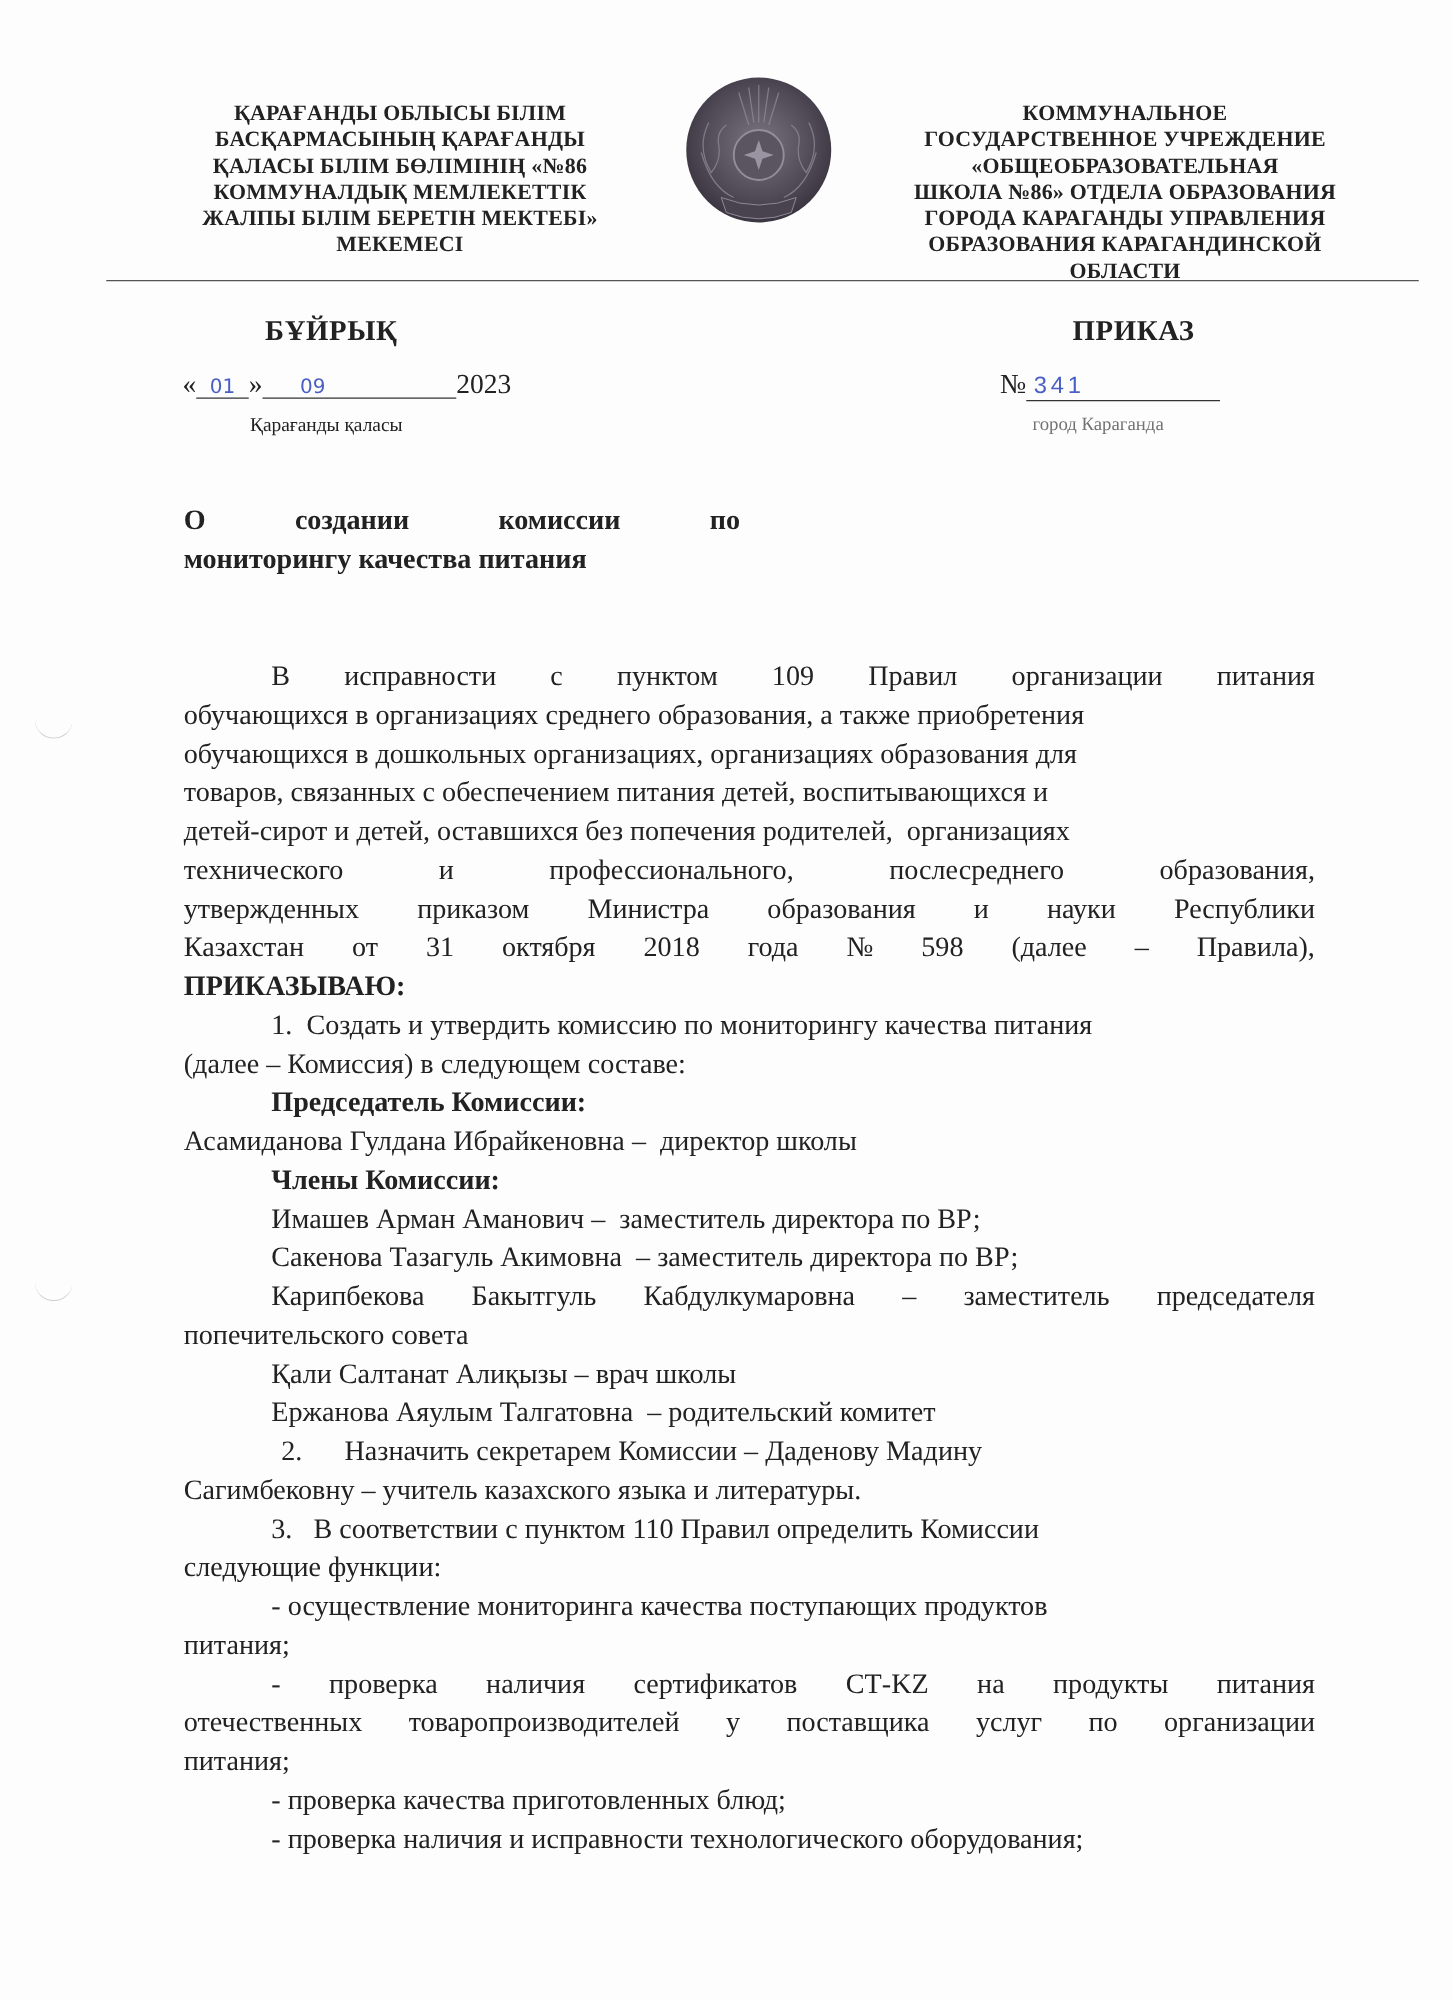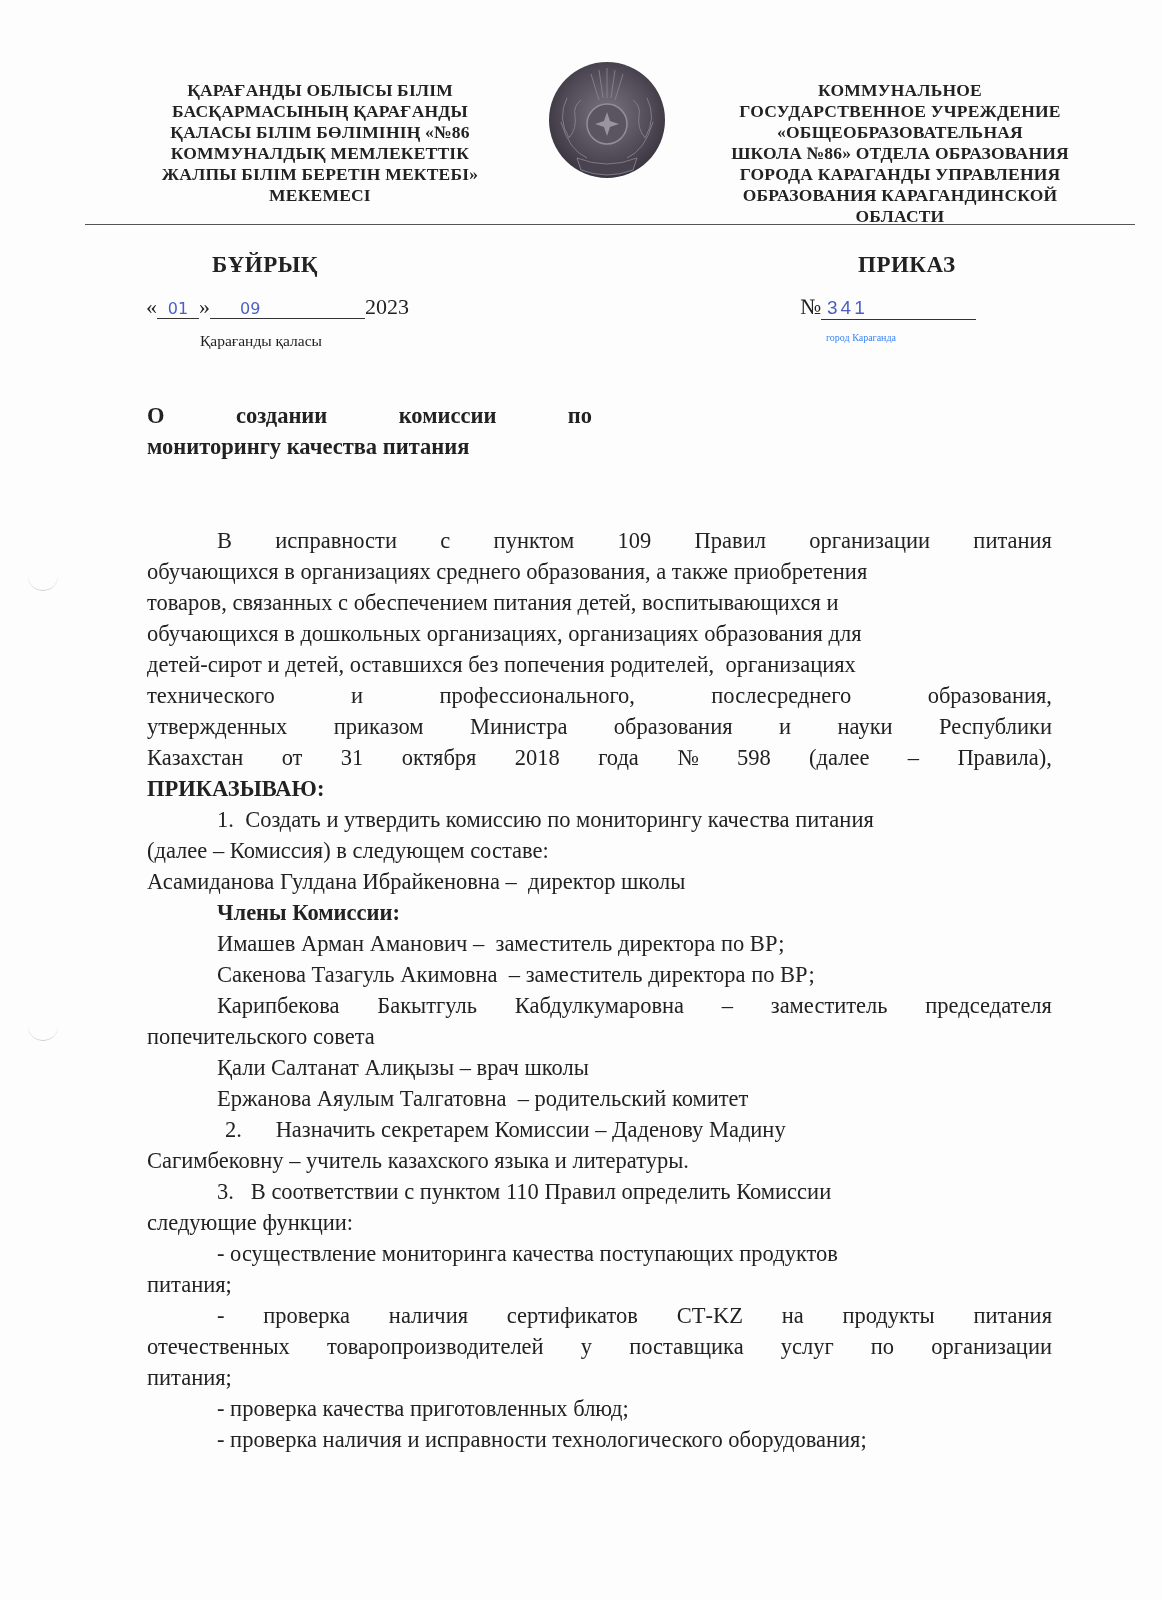--- a/index.html
+++ b/index.html
@@ -25,21 +25,21 @@
   .date-row { position: absolute; left: 146px; top: 294px; font-size: 22px; color: #222; white-space: nowrap; }
   .date-row .blank { display: inline-block; border-bottom: 1.3px solid #333; text-align: center;
           font-family: "DejaVu Sans", sans-serif; color: #4a5fc4; font-size: 16px; vertical-align: baseline; }
   .date-row .b1 { width: 42px; }
   .date-row .b2 { width: 155px; text-align: left; padding-left: 30px; box-sizing: border-box; }
   .city-kz { position: absolute; left: 200px; top: 332px; font-size: 15.5px; color: #222; }
 
   .num-row { position: absolute; left: 800px; top: 294px; font-size: 22px; color: #222; white-space: nowrap; }
   .num-row .blank { display: inline-block; width: 155px; border-bottom: 1.3px solid #333;
           font-family: Liberation Sans, sans-serif; color: #4a5fc4; font-size: 19px; padding-left: 6px; box-sizing: border-box; letter-spacing: 3px; }
-  .city-ru { position: absolute; left: 826px; top: 332px; font-size: 10px; color: #3b82f6; }
+  .city-ru { position: absolute; left: 826px; top: 332px; font-size: 15px; color: #737373; }
 
   .subject { position: absolute; left: 147px; top: 400px; width: 445px; font-weight: bold;
           font-size: 22.5px; line-height: 31px; color: #222; }
   .subject .l1 { display: flex; justify-content: space-between; }
 
   .body { position: absolute; left: 147px; top: 525px; width: 905px; font-size: 22.5px;
           line-height: 31px; color: #222; font-family: "Liberation Serif", serif; }
   .jline { display: flex; justify-content: space-between; white-space: nowrap; }
   .ind { padding-left: 70px; }
   .bold { font-weight: bold; }
@@ -126,22 +126,22 @@
       <span>В</span>
       <span>исправности</span>
       <span>с</span>
       <span>пунктом</span>
       <span>109</span>
       <span>Правил</span>
       <span>организации</span>
       <span>питания</span>
     </div>
     <div>обучающихся в организациях среднего образования, а также приобретения</div>
+    <div>обучающихся в дошкольных организациях, организациях образования для</div>
     <div>товаров, связанных с обеспечением питания детей, воспитывающихся и</div>
-    <div>обучающихся в дошкольных организациях, организациях образования для</div>
     <div style="white-space:pre">детей-сирот и детей, оставшихся без попечения родителей,  организациях</div>
     <div class="jline">
       <span>технического</span>
       <span>и</span>
       <span>профессионального,</span>
       <span>послесреднего</span>
       <span>образования,</span>
     </div>
     <div class="jline">
       <span>утвержденных</span>
@@ -163,20 +163,21 @@
       <span>598</span>
       <span>(далее</span>
       <span>–</span>
       <span>Правила),</span>
     </div>
     <div class="bold">ПРИКАЗЫВАЮ:</div>
 
     <div class="ind" style="white-space:pre">1.  Создать и утвердить комиссию по мониторингу качества питания</div>
     <div>(далее – Комиссия) в следующем составе:</div>
 
+    <div class="ind bold">Председатель Комиссии:</div>
     <div style="white-space:pre">Асамиданова Гулдана Ибрайкеновна –  директор школы</div>
 
     <div class="ind bold">Члены Комиссии:</div>
     <div class="ind" style="white-space:pre">Имашев Арман Аманович –  заместитель директора по ВР;</div>
     <div class="ind" style="white-space:pre">Сакенова Тазагуль Акимовна  – заместитель директора по ВР;</div>
     <div class="jline ind">
       <span>Карипбекова</span>
       <span>Бакытгуль</span>
       <span>Кабдулкумаровна</span>
       <span>–</span>

